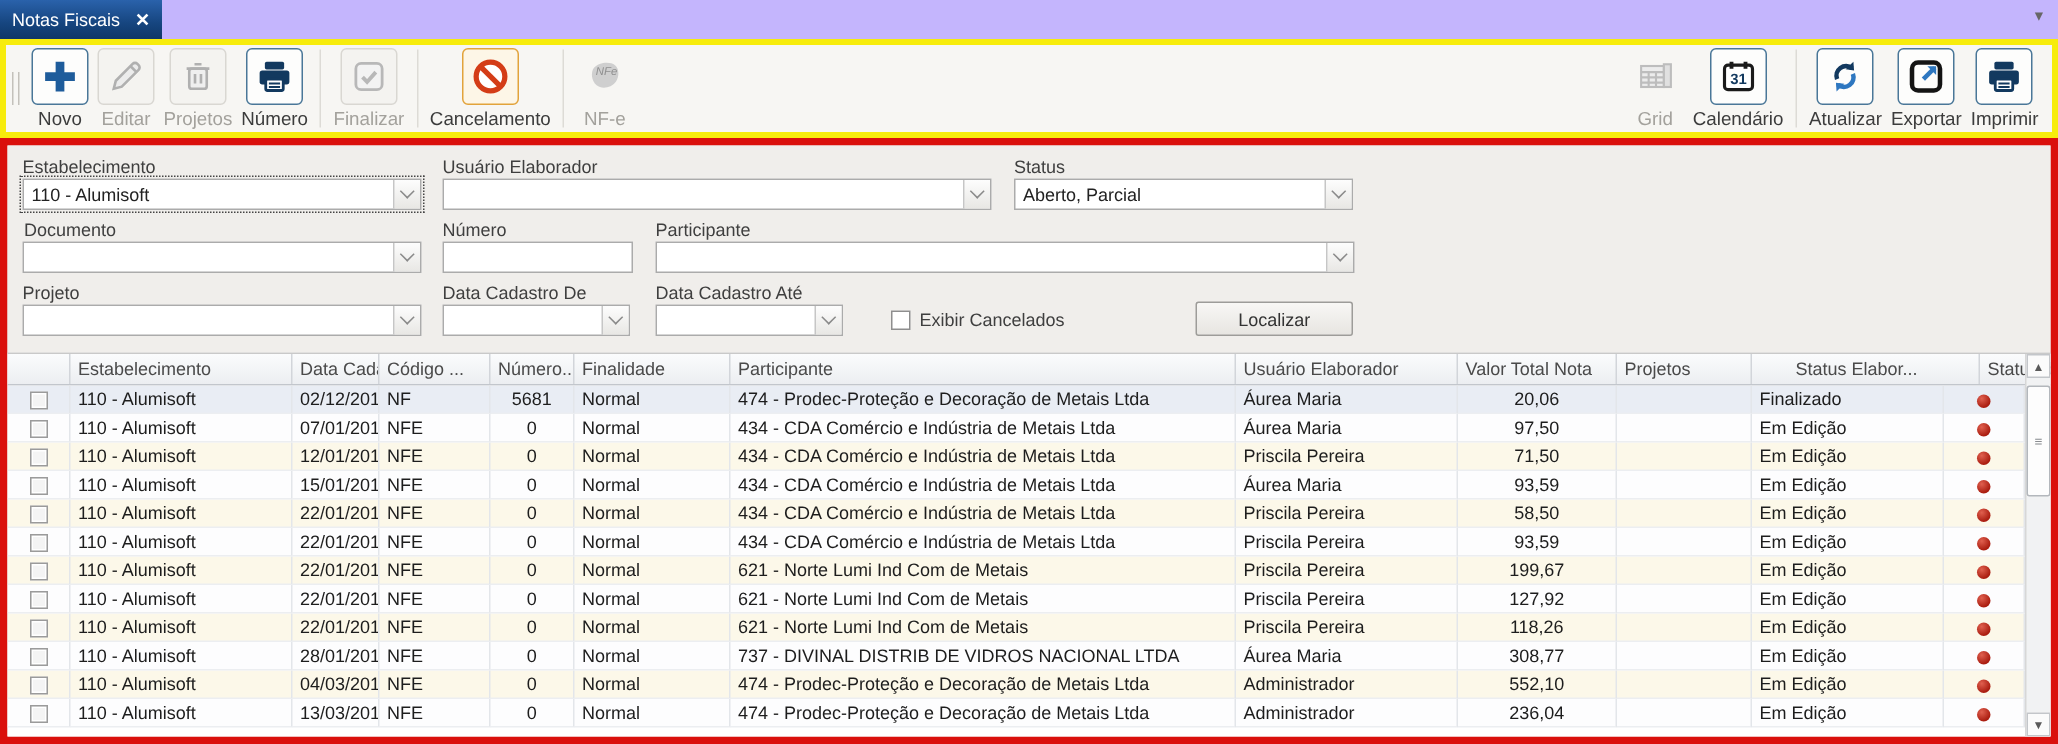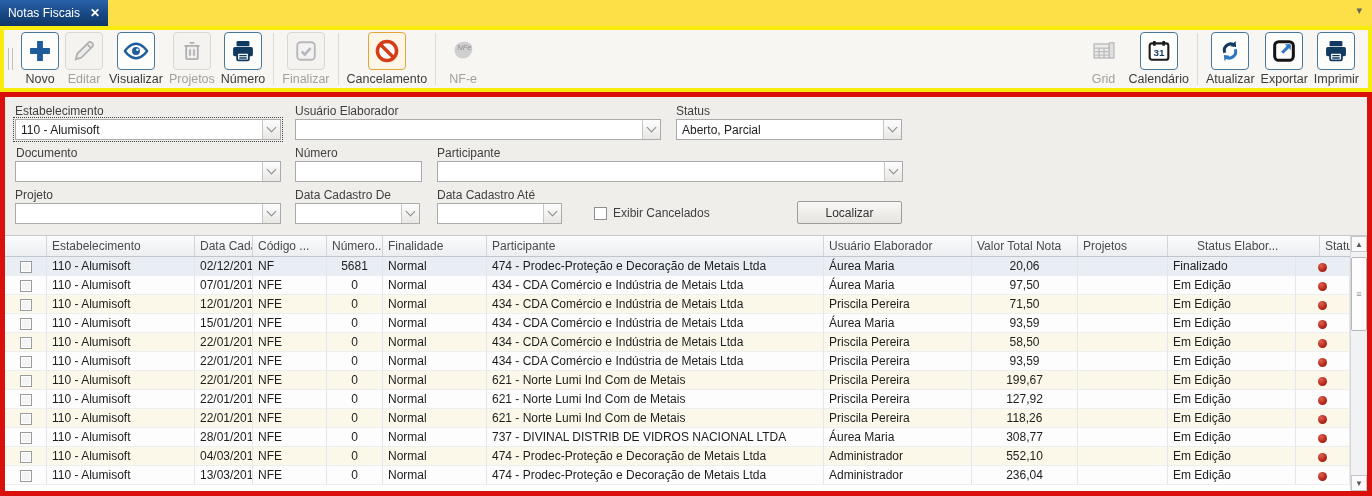--- a/index.html
+++ b/index.html
@@ -1,21 +1,21 @@
 <!DOCTYPE html>
 <html><head>
 <meta charset="utf-8">
 <style>
   * { margin:0; padding:0; box-sizing:border-box; }
   html,body { background:#e8e8e8; }
   body { font-family:"Liberation Sans", sans-serif; font-size:12px; color:#1d1d1d; }
   .screen { position:relative; width:1372px; height:496px; background:#f4f4f2; overflow:hidden; }
 
   
-  .tabbar { position:relative; height:26px; background:#fde047; border-bottom:0; }
+  .tabbar { position:relative; height:26px; background:#c4b5fd; border-bottom:0; }
   .tab { position:absolute; left:0; top:0; width:108px; height:26px;
          background:linear-gradient(#2a62ab,#16457f 60%,#0f3767);
          color:#fff; display:flex; align-items:center; justify-content:center; gap:10px;
          font-size:12px; cursor:default; }
   .tab-close { font-weight:bold; font-size:12px; cursor:pointer; }
   .tab-overflow { position:absolute; right:10px; top:4px; color:#666; font-size:11px; cursor:pointer; }
 
   
   .toolbar-box { position:relative; height:66px; border:4px solid #f7ec0c; background:#f7f6f3; }
   .toolbar { display:flex; align-items:center; height:100%; padding:0 6px 0 4px; }
@@ -114,32 +114,20 @@
               <div class="icobox">
                 <span style="display: flex;">
                   <svg viewBox="0 0 24 24">
                     <path d="M5 19l1.2-4.6 9.6-9.6a1.9 1.9 0 0 1 2.7 0l.7.7a1.9 1.9 0 0 1 0 2.7L9.6 17.8 5 19z" fill="#ececec" stroke="#b0b0b0" stroke-width="1.5"></path>
                     <path d="M14.5 6l3.5 3.5" stroke="#b0b0b0" stroke-width="1.5" fill="none"></path>
                   </svg>
                 </span>
               </div>
               <div class="lbl">Editar</div>
             </div>
-            <div class="tbtn enabled">
-              <div class="icobox">
-                <span style="display: flex;">
-                  <svg viewBox="0 0 24 24">
-                    <path d="M2.5 12S6.5 5.8 12 5.8 21.5 12 21.5 12 17.5 18.2 12 18.2 2.5 12 2.5 12z" fill="#fff" stroke="#1e5c9b" stroke-width="2"></path>
-                    <circle cx="12" cy="12" r="3.4" fill="#1e5c9b"></circle>
-                    <circle cx="13.2" cy="10.9" r="1" fill="#fff"></circle>
-                  </svg>
-                </span>
-              </div>
-              <div class="lbl">Visualizar</div>
-            </div>
             <div class="tbtn disabled">
               <div class="icobox">
                 <span style="display: flex;">
                   <svg viewBox="0 0 24 24">
                     <g stroke="#b0b0b0" stroke-width="1.5" fill="#efefef">
                       <path d="M10 5h4M5.5 7.5h13" fill="none"></path>
                       <rect x="7" y="7.5" width="10" height="11.5" rx="1.5"></rect>
                       <path d="M10.3 10.5v5.5M13.7 10.5v5.5" fill="none"></path>
                     </g>
                   </svg>

